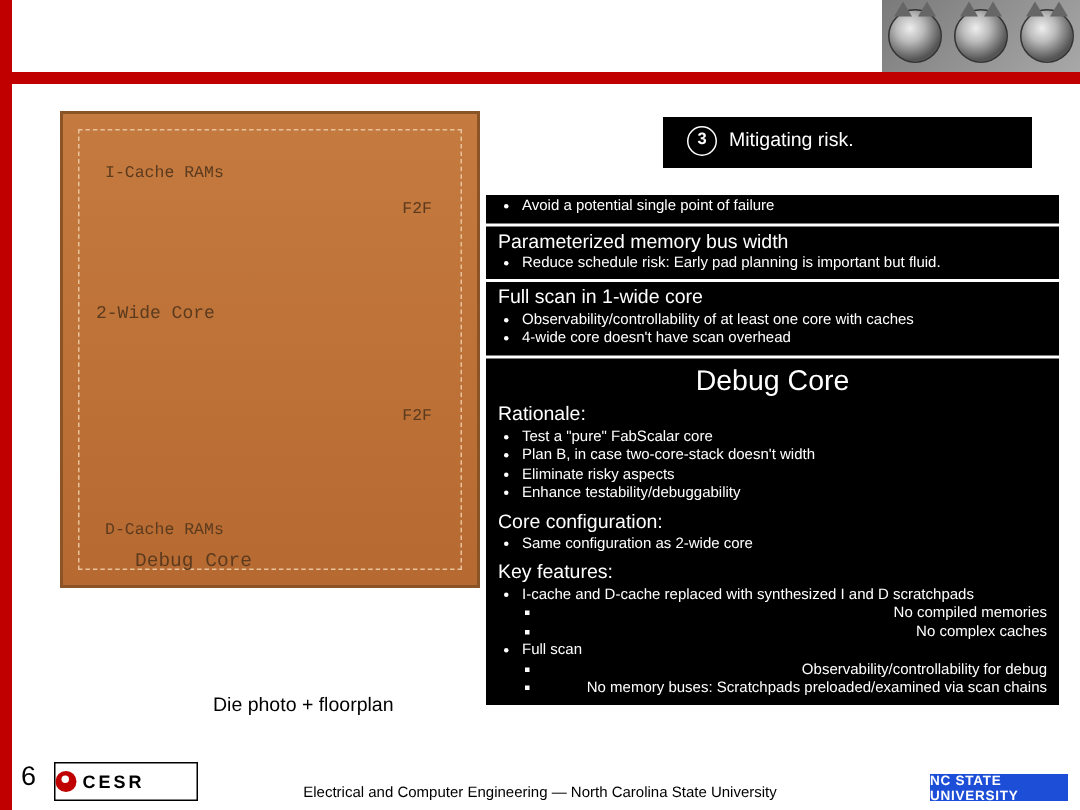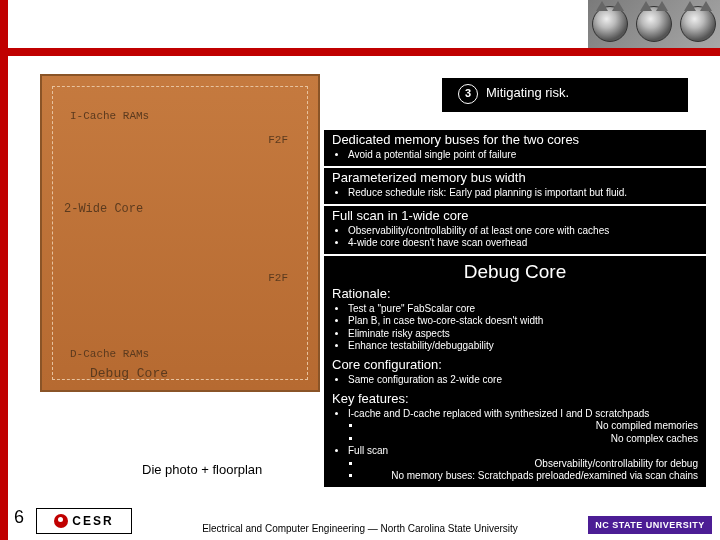--- a/index.html
+++ b/index.html
@@ -23,25 +23,25 @@
   .panel { background: #000; color: #fff; margin-bottom: 2px; padding: 2px 8px 4px 8px; font-size: 10px; line-height: 1.25; }
   .panel .h { font-size: 13px; color: #fff; font-weight: 400; margin-bottom: 1px; }
   .panel ul { list-style: disc; margin-left: 16px; }
   .panel ul ul { list-style: square; margin-left: 14px; text-align: right; }
   .mitrow { display:flex; align-items:center; gap:8px; padding: 4px 8px; }
   .circ3 { width: 20px; height: 20px; border-radius:50%; border:1.5px solid #fff; display:inline-flex; align-items:center; justify-content:center; font-size:11px; font-weight:bold; }
   .debug-heading { text-align:center; font-size:19px; margin: 2px 0 2px 0; }
   .caption { position:absolute; left: 142px; top: 462px; font-size: 13px; color:#000; }
   
   .pagenum { position:absolute; left: 14px; bottom: 12px; font-size: 18px; color:#000; }
-  .cesr { position:absolute; left: 36px; bottom: 6px; width: 96px; height: 26px; border:1px solid #000; display:flex; align-items:center; justify-content:center; font-weight:bold; letter-spacing:2px; font-size:12px; background:#fff; }
+  .cesr { position:absolute; left: 36px; bottom: 6px; width: 96px; height: 26px; border:1px solid #000; display:flex; align-items:center; justify-content:flex-start; font-weight:bold; letter-spacing:2px; font-size:12px; background:#fff; }
   .cesr .dot { width:14px; height:14px; border-radius:50%; background:#C00000; margin-right:4px; display:inline-block; position:relative; }
   .cesr .dot::after{content:""; position:absolute; width:5px; height:5px; background:#fff; border-radius:50%; left:4px; top:3px;}
   .dept { position:absolute; left: 0; right: 0; bottom: 6px; text-align:center; font-size: 10px; color:#000; }
-  .ncsu { position:absolute; right: 8px; bottom: 6px; width: 124px; height: 18px; background:#4c1d95; color:#fff; font-size:9px; font-weight:bold; display:flex; align-items:center; justify-content:center; letter-spacing:0.5px; }
+  .ncsu { position:absolute; right: 8px; bottom: 6px; width: 92px; height: 18px; background:#1d4ed8; color:#fff; font-size:9px; font-weight:bold; display:flex; align-items:center; justify-content:center; letter-spacing:0.5px; }
 </style>
 </head>
 <body>
 <div class="slide">
 
 <div class="sidebar"></div>
 
 
 <div class="wolves" title="NC State wolves imagery">
   <div class="wolf"></div>
@@ -64,21 +64,20 @@
 <div class="panel-area">
 
   <div class="panel" style="margin-left:118px; margin-bottom:18px; width:246px;">
     <div class="mitrow">
       <span class="circ3">3</span>
       <span class="h">Mitigating risk.</span>
     </div>
   </div>
 
   <div class="panel">
-    <div class="h">Dedicated memory buses for the two cores</div>
     <ul>
           <li>Avoid a potential single point of failure</li>
         </ul>
   </div>
 
   <div class="panel">
     <div class="h">Parameterized memory bus width</div>
     <ul>
           <li>Reduce schedule risk: Early pad planning is important but fluid.</li>
         </ul>

